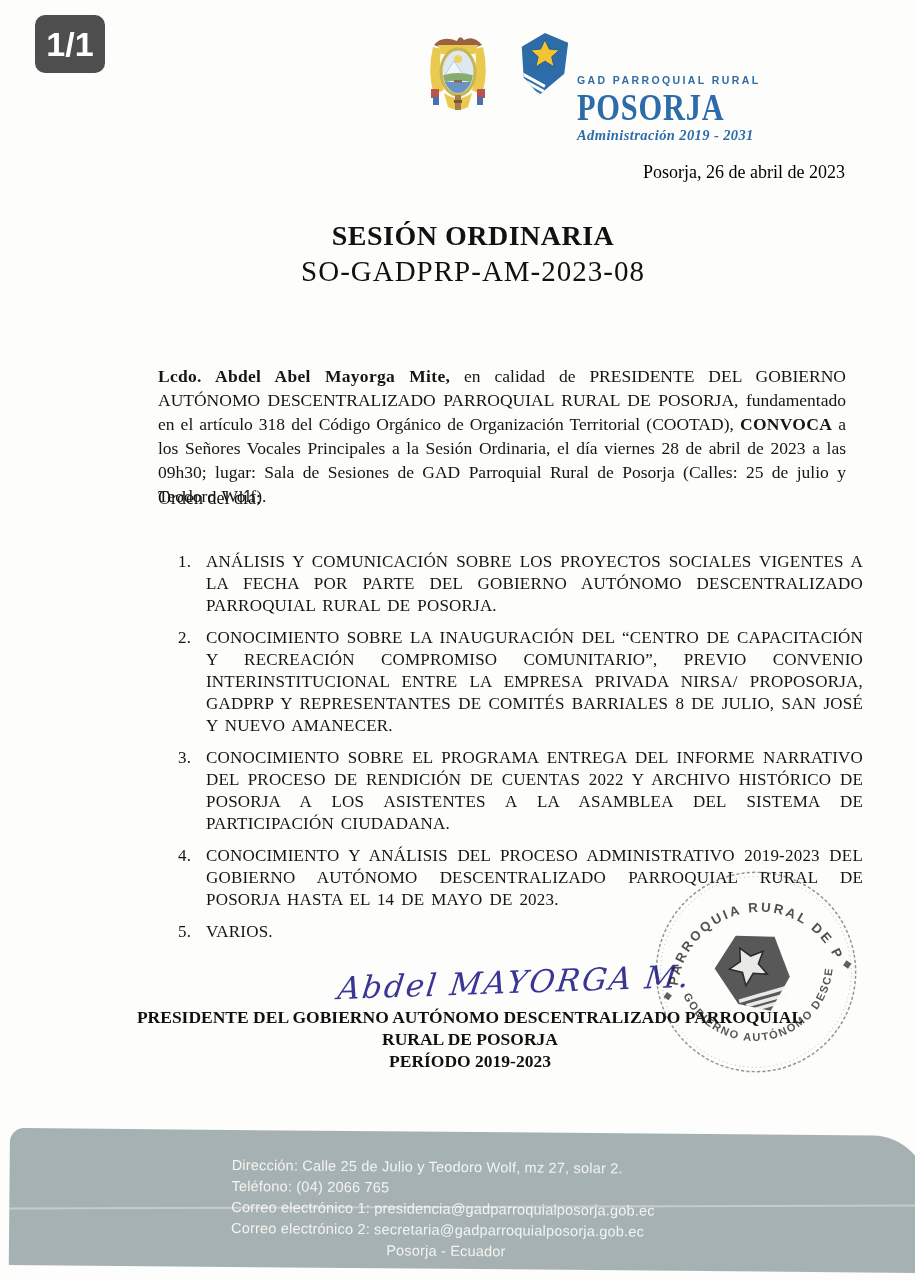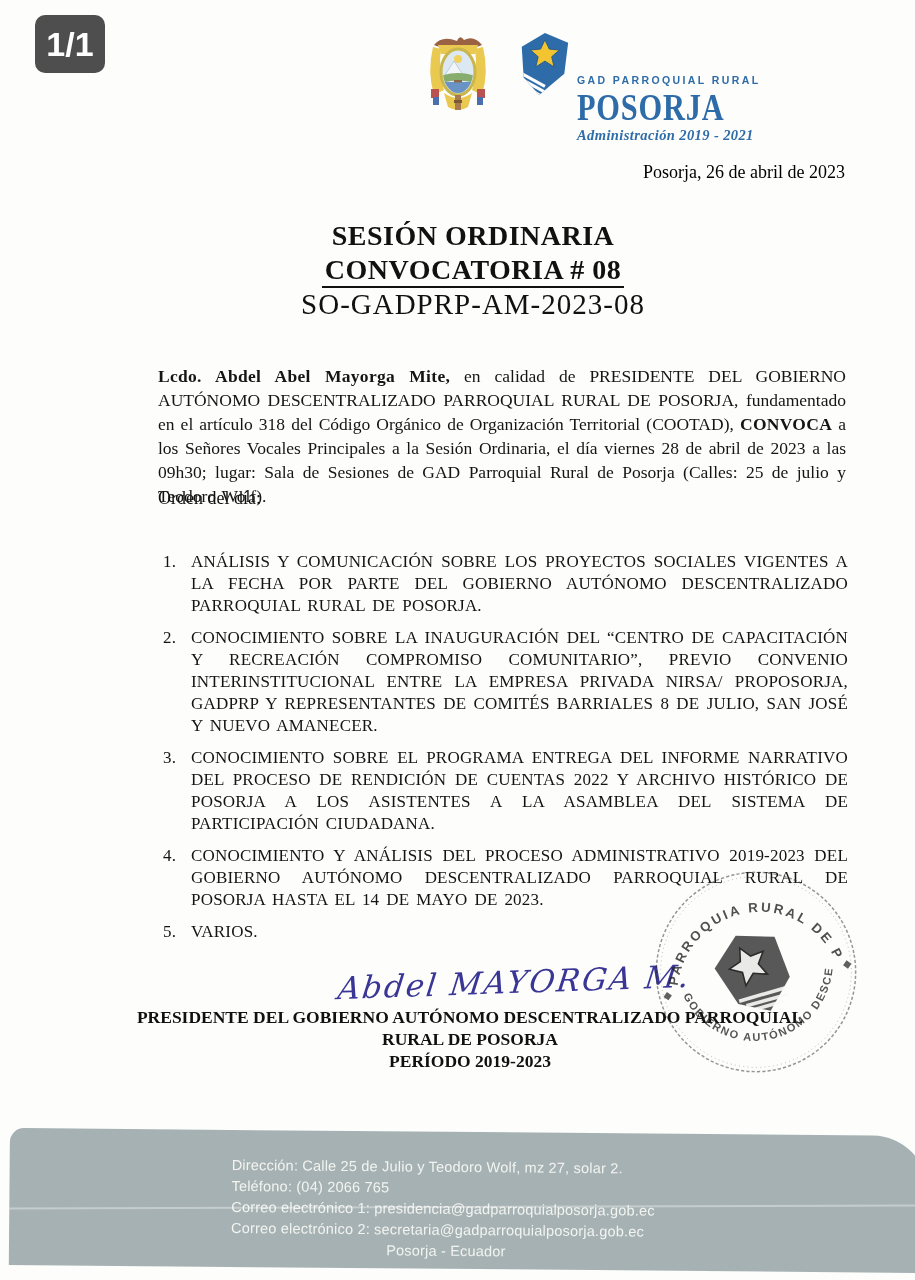--- a/index.html
+++ b/index.html
@@ -30,21 +30,21 @@
   .t3{font-size:29px;font-weight:normal;line-height:34px;letter-spacing:1px;margin-top:1px;}
 
   
   .intro{position:absolute;top:346px;left:158px;width:688px;font-size:17.5px;line-height:24px;
          text-align:justify;word-spacing:1.5px;color:#151515;}
   .intro b{letter-spacing:.3px;}
 
   .orden{position:absolute;top:488px;left:158px;font-size:18px;font-weight:normal;color:#111;}
 
   
-  .agenda{position:absolute;top:551px;left:158px;width:690px;}
+  .agenda{position:absolute;top:551px;left:173px;width:690px;}
   .agenda ol{margin:0;padding:0;list-style:none;counter-reset:item;}
   .agenda li{position:relative;counter-increment:item;padding-left:33px;margin-bottom:10px;
              font-size:17px;line-height:22px;text-align:justify;word-spacing:2.5px;letter-spacing:.2px;color:#141414;}
   .agenda li::before{content:counter(item) ".";position:absolute;left:5px;top:0;word-spacing:0;}
 
   
   .sig-hand{position:absolute;top:964px;left:338px;font:italic 31px "DejaVu Serif",serif;color:#3a3696;
             transform:rotate(-2deg) skewX(-9deg);letter-spacing:2px;white-space:nowrap;}
   .sig-block{position:absolute;top:1006px;left:120px;width:700px;text-align:center;
              font-size:17.5px;font-weight:bold;line-height:22px;color:#101010;}
@@ -106,28 +106,27 @@
       <line x1="8" y1="44" x2="32" y2="57" stroke="#ffffff" stroke-width="3.2"></line>
       <line x1="10" y1="51" x2="32" y2="63" stroke="#ffffff" stroke-width="3.2"></line>
       <line x1="13" y1="58" x2="31" y2="69" stroke="#ffffff" stroke-width="3.2"></line>
     </g>
     <polygon points="32,9 36.5,18.5 47,19.5 39,26.5 41.5,37 32,31 22.5,37 25,26.5 17,19.5 27.5,18.5" fill="#f1c430" stroke="#245a8f" stroke-width="1"></polygon>
   </svg>
 
   <div class="logo-text">
     <div class="logo-top">GAD PARROQUIAL RURAL</div>
     <div class="logo-name">POSORJA</div>
-    <div class="logo-admin">Administración 2019 - 2021</div>
+    <div class="logo-admin">Administración 2019 - 2031</div>
   </div>
 
   <div class="date-line">Posorja, 26 de abril de 2023</div>
 
   <div class="title-block">
     <div class="t1">SESIÓN ORDINARIA</div>
-    <div class="t2"><span>CONVOCATORIA # 08</span></div>
     <div class="t3">SO-GADPRP-AM-2023-08</div>
   </div>
 
   <p class="intro"><b>Lcdo. Abdel Abel Mayorga Mite,</b><span> en calidad de PRESIDENTE DEL GOBIERNO AUTÓNOMO DESCENTRALIZADO PARROQUIAL RURAL DE POSORJA, fundamentado en el artículo 318 del Código Orgánico de Organización Territorial (COOTAD), </span><b>CONVOCA</b><span> a los Señores Vocales Principales a la Sesión Ordinaria, el día viernes 28 de abril de 2023 a las 09h30; lugar: Sala de Sesiones de GAD Parroquial Rural de Posorja (Calles: 25 de julio y Teodoro Wolf).</span></p>
 
   <div class="orden">Orden del día:</div>
 
   <div class="agenda">
     <ol>
       <li>ANÁLISIS Y COMUNICACIÓN SOBRE LOS PROYECTOS SOCIALES VIGENTES A LA FECHA POR PARTE DEL GOBIERNO AUTÓNOMO DESCENTRALIZADO PARROQUIAL RURAL DE POSORJA.</li>

